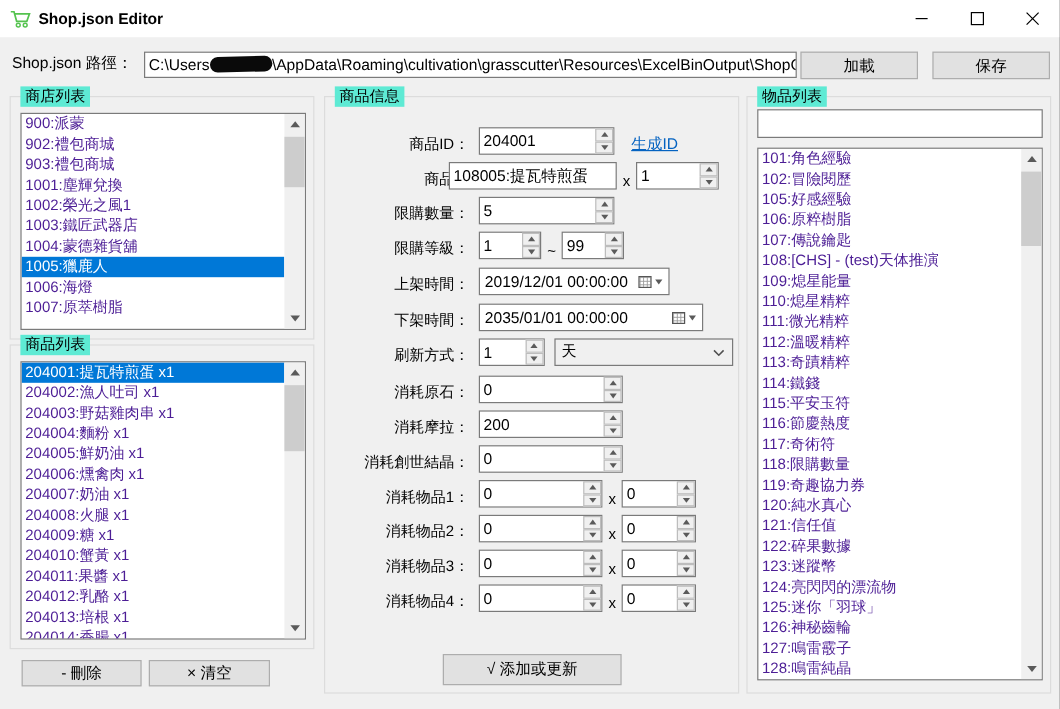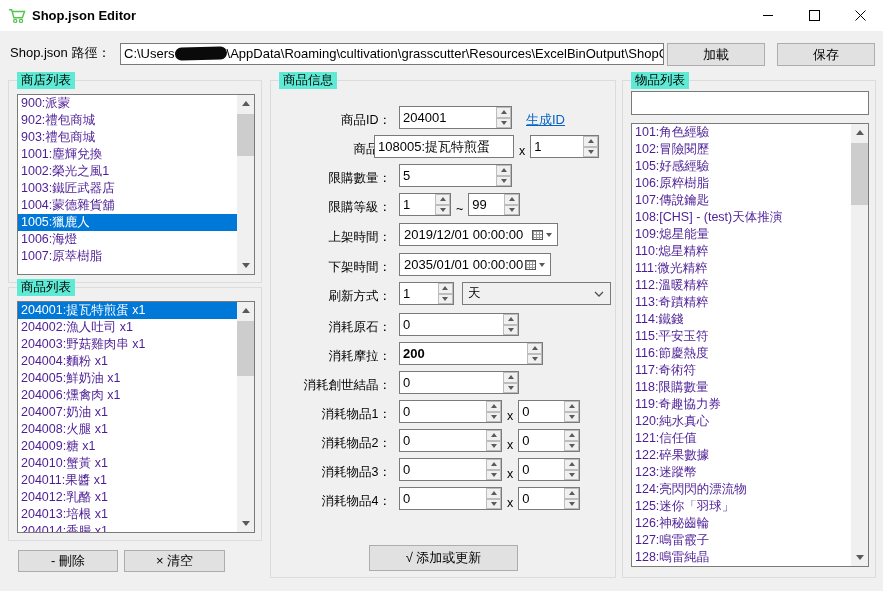--- a/index.html
+++ b/index.html
@@ -242,21 +242,21 @@
       <span class="flabel">上架時間：</span>
       <div class="datetime" style="width:159px;">
         <span class="dt-text">2019/12/01 00:00:00</span>
         <div class="cal-icon"></div>
         <div class="tri-dn small" style="margin-right:5px;"></div>
       </div>
     </div>
 
     <div class="frow" style="top:172px;">
       <span class="flabel">下架時間：</span>
-      <div class="datetime" style="width:152px;">
+      <div class="datetime" style="width:187px;">
         <span class="dt-text">2035/01/01 00:00:00</span>
         <div class="cal-icon"></div>
         <div class="tri-dn small" style="margin-right:5px;"></div>
       </div>
     </div>
 
     <div class="frow" style="top:201px;">
       <span class="flabel">刷新方式：</span>
       <div class="spin" style="width:57px;">
         <span class="spin-val">1</span>
@@ -287,21 +287,21 @@
             </div>
             <div class="spin-b">
               <div class="tri-dn small"></div>
             </div>
           </div>
       </div>
     </div>
 
     <div class="frow" style="top:261px;">
       <span class="flabel">消耗摩拉：</span>
-      <div class="spin" style="width:144px;font-weight:bold;">
+      <div class="spin" style="width:120px;">
         <span class="spin-val">200</span>
         <div class="spin-btns">
             <div class="spin-b">
               <div class="tri-up small"></div>
             </div>
             <div class="spin-b">
               <div class="tri-dn small"></div>
             </div>
           </div>
       </div>

